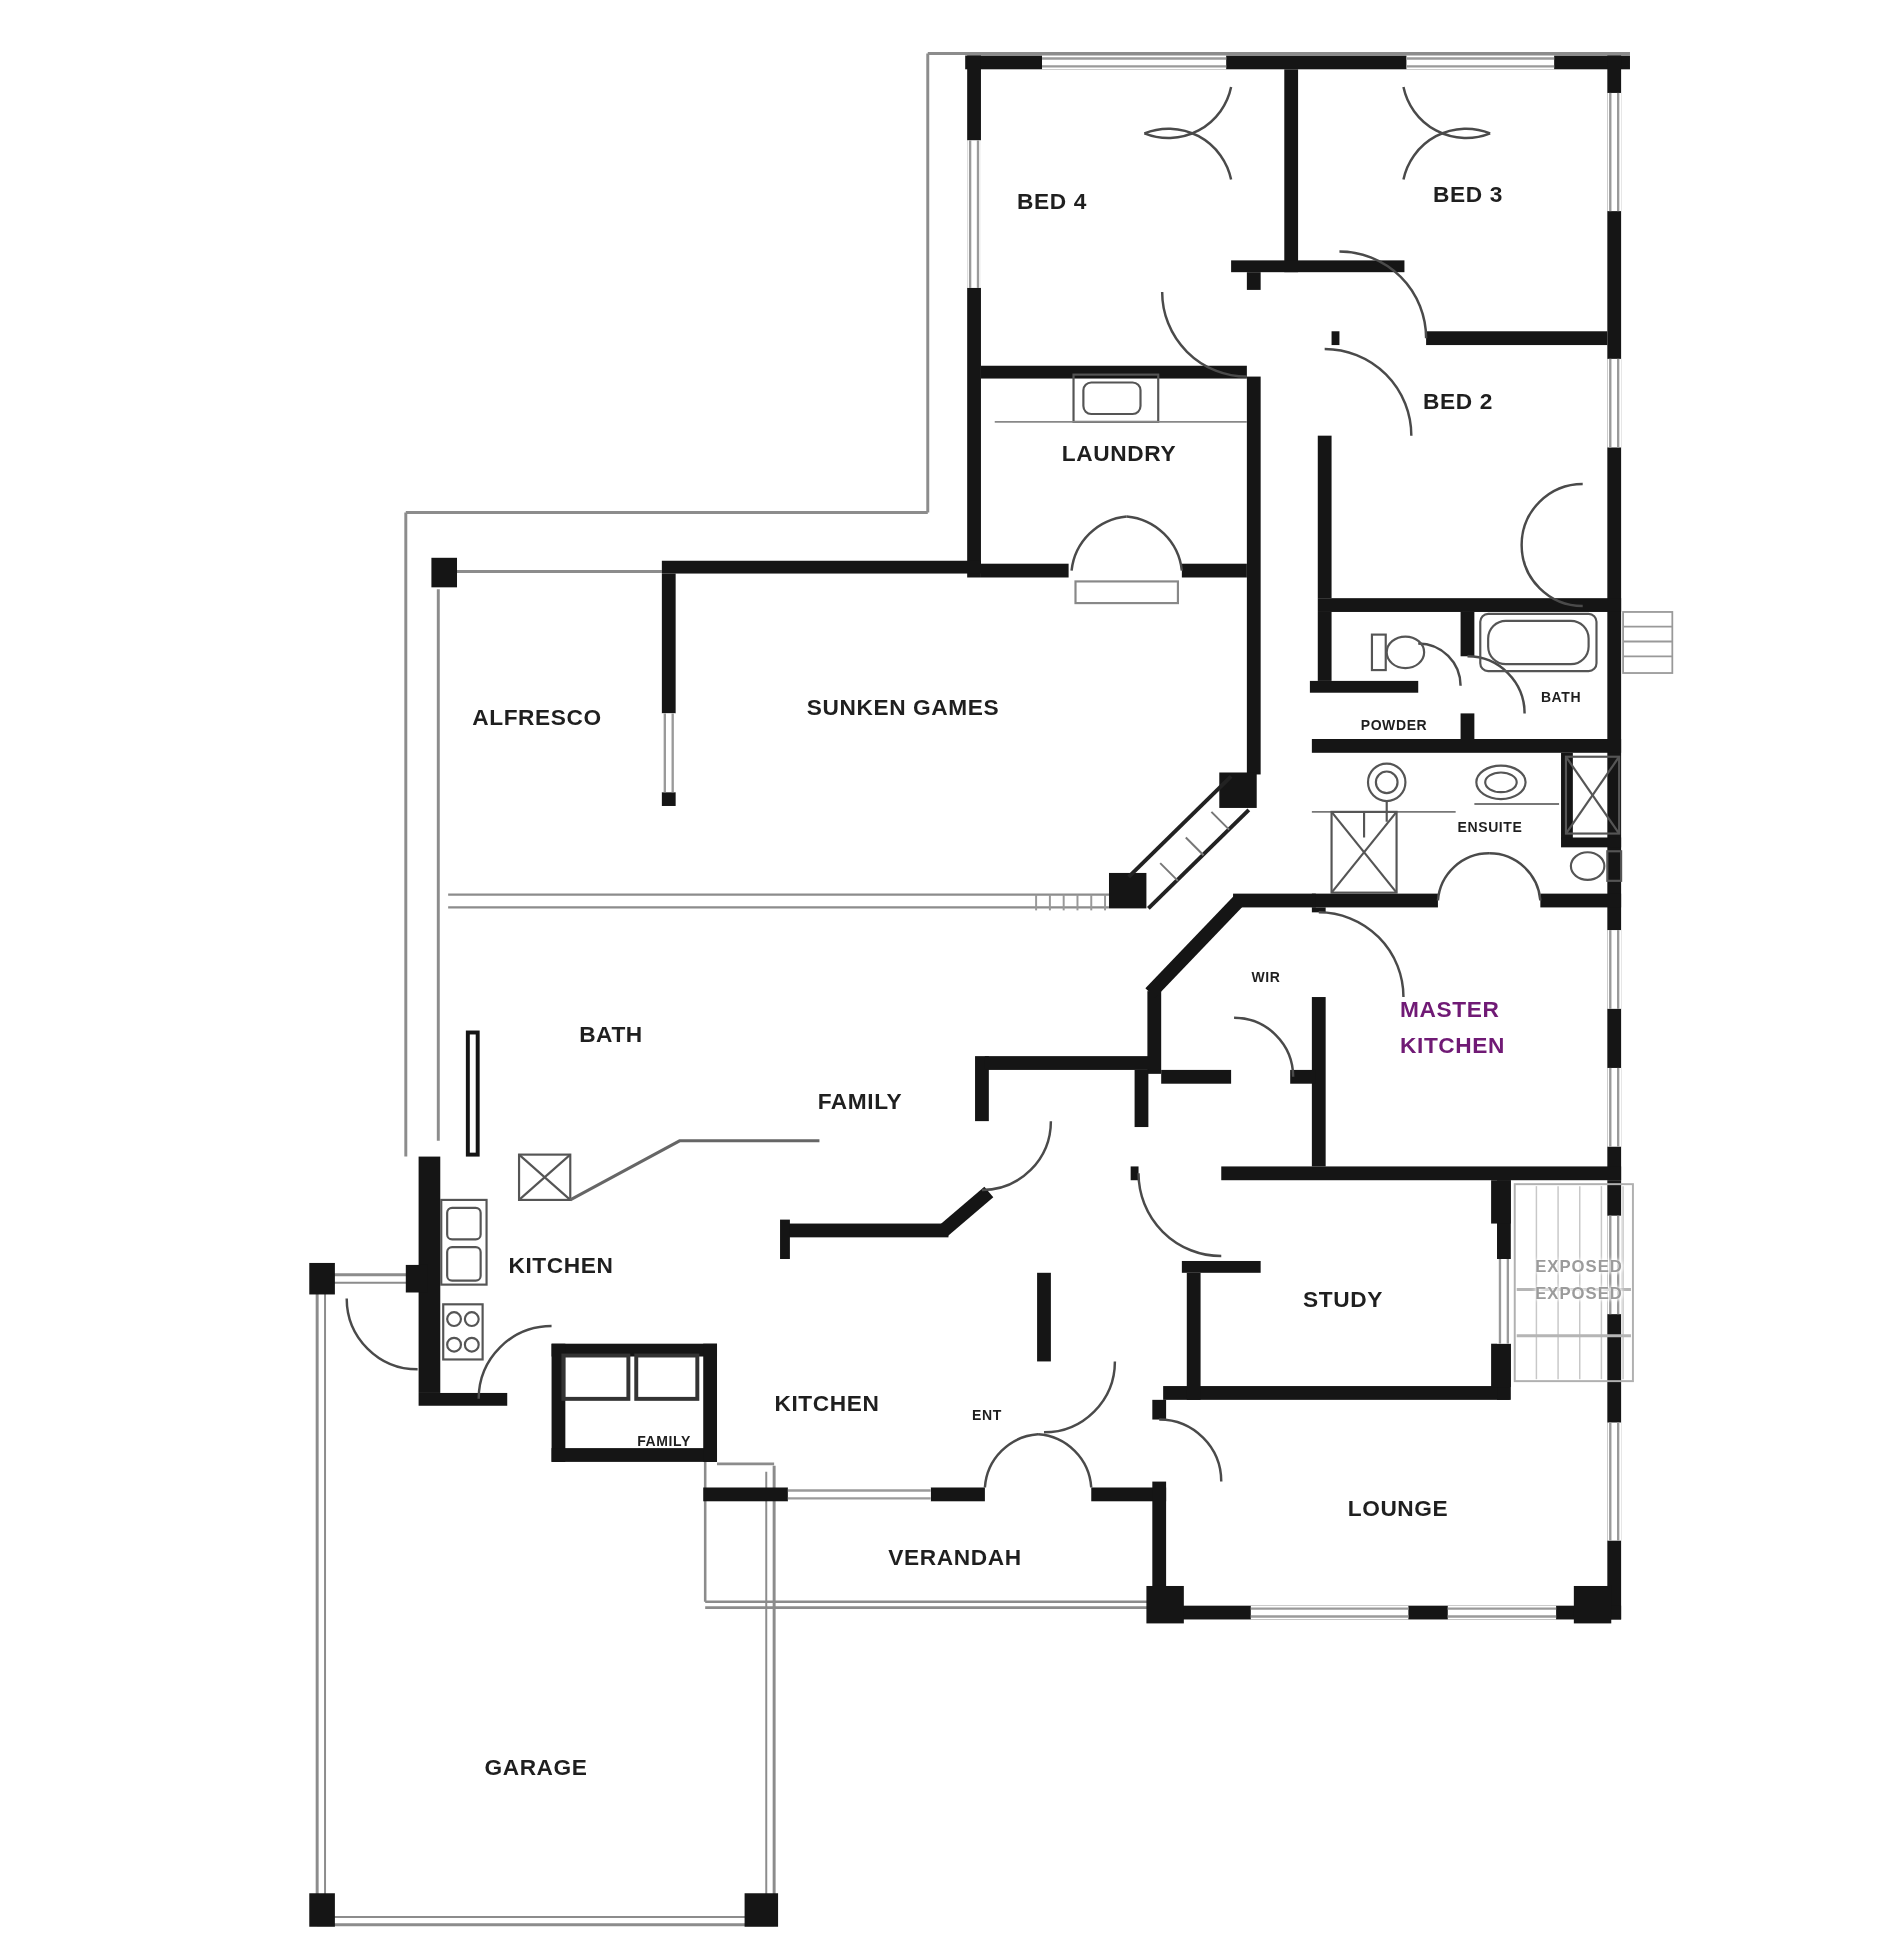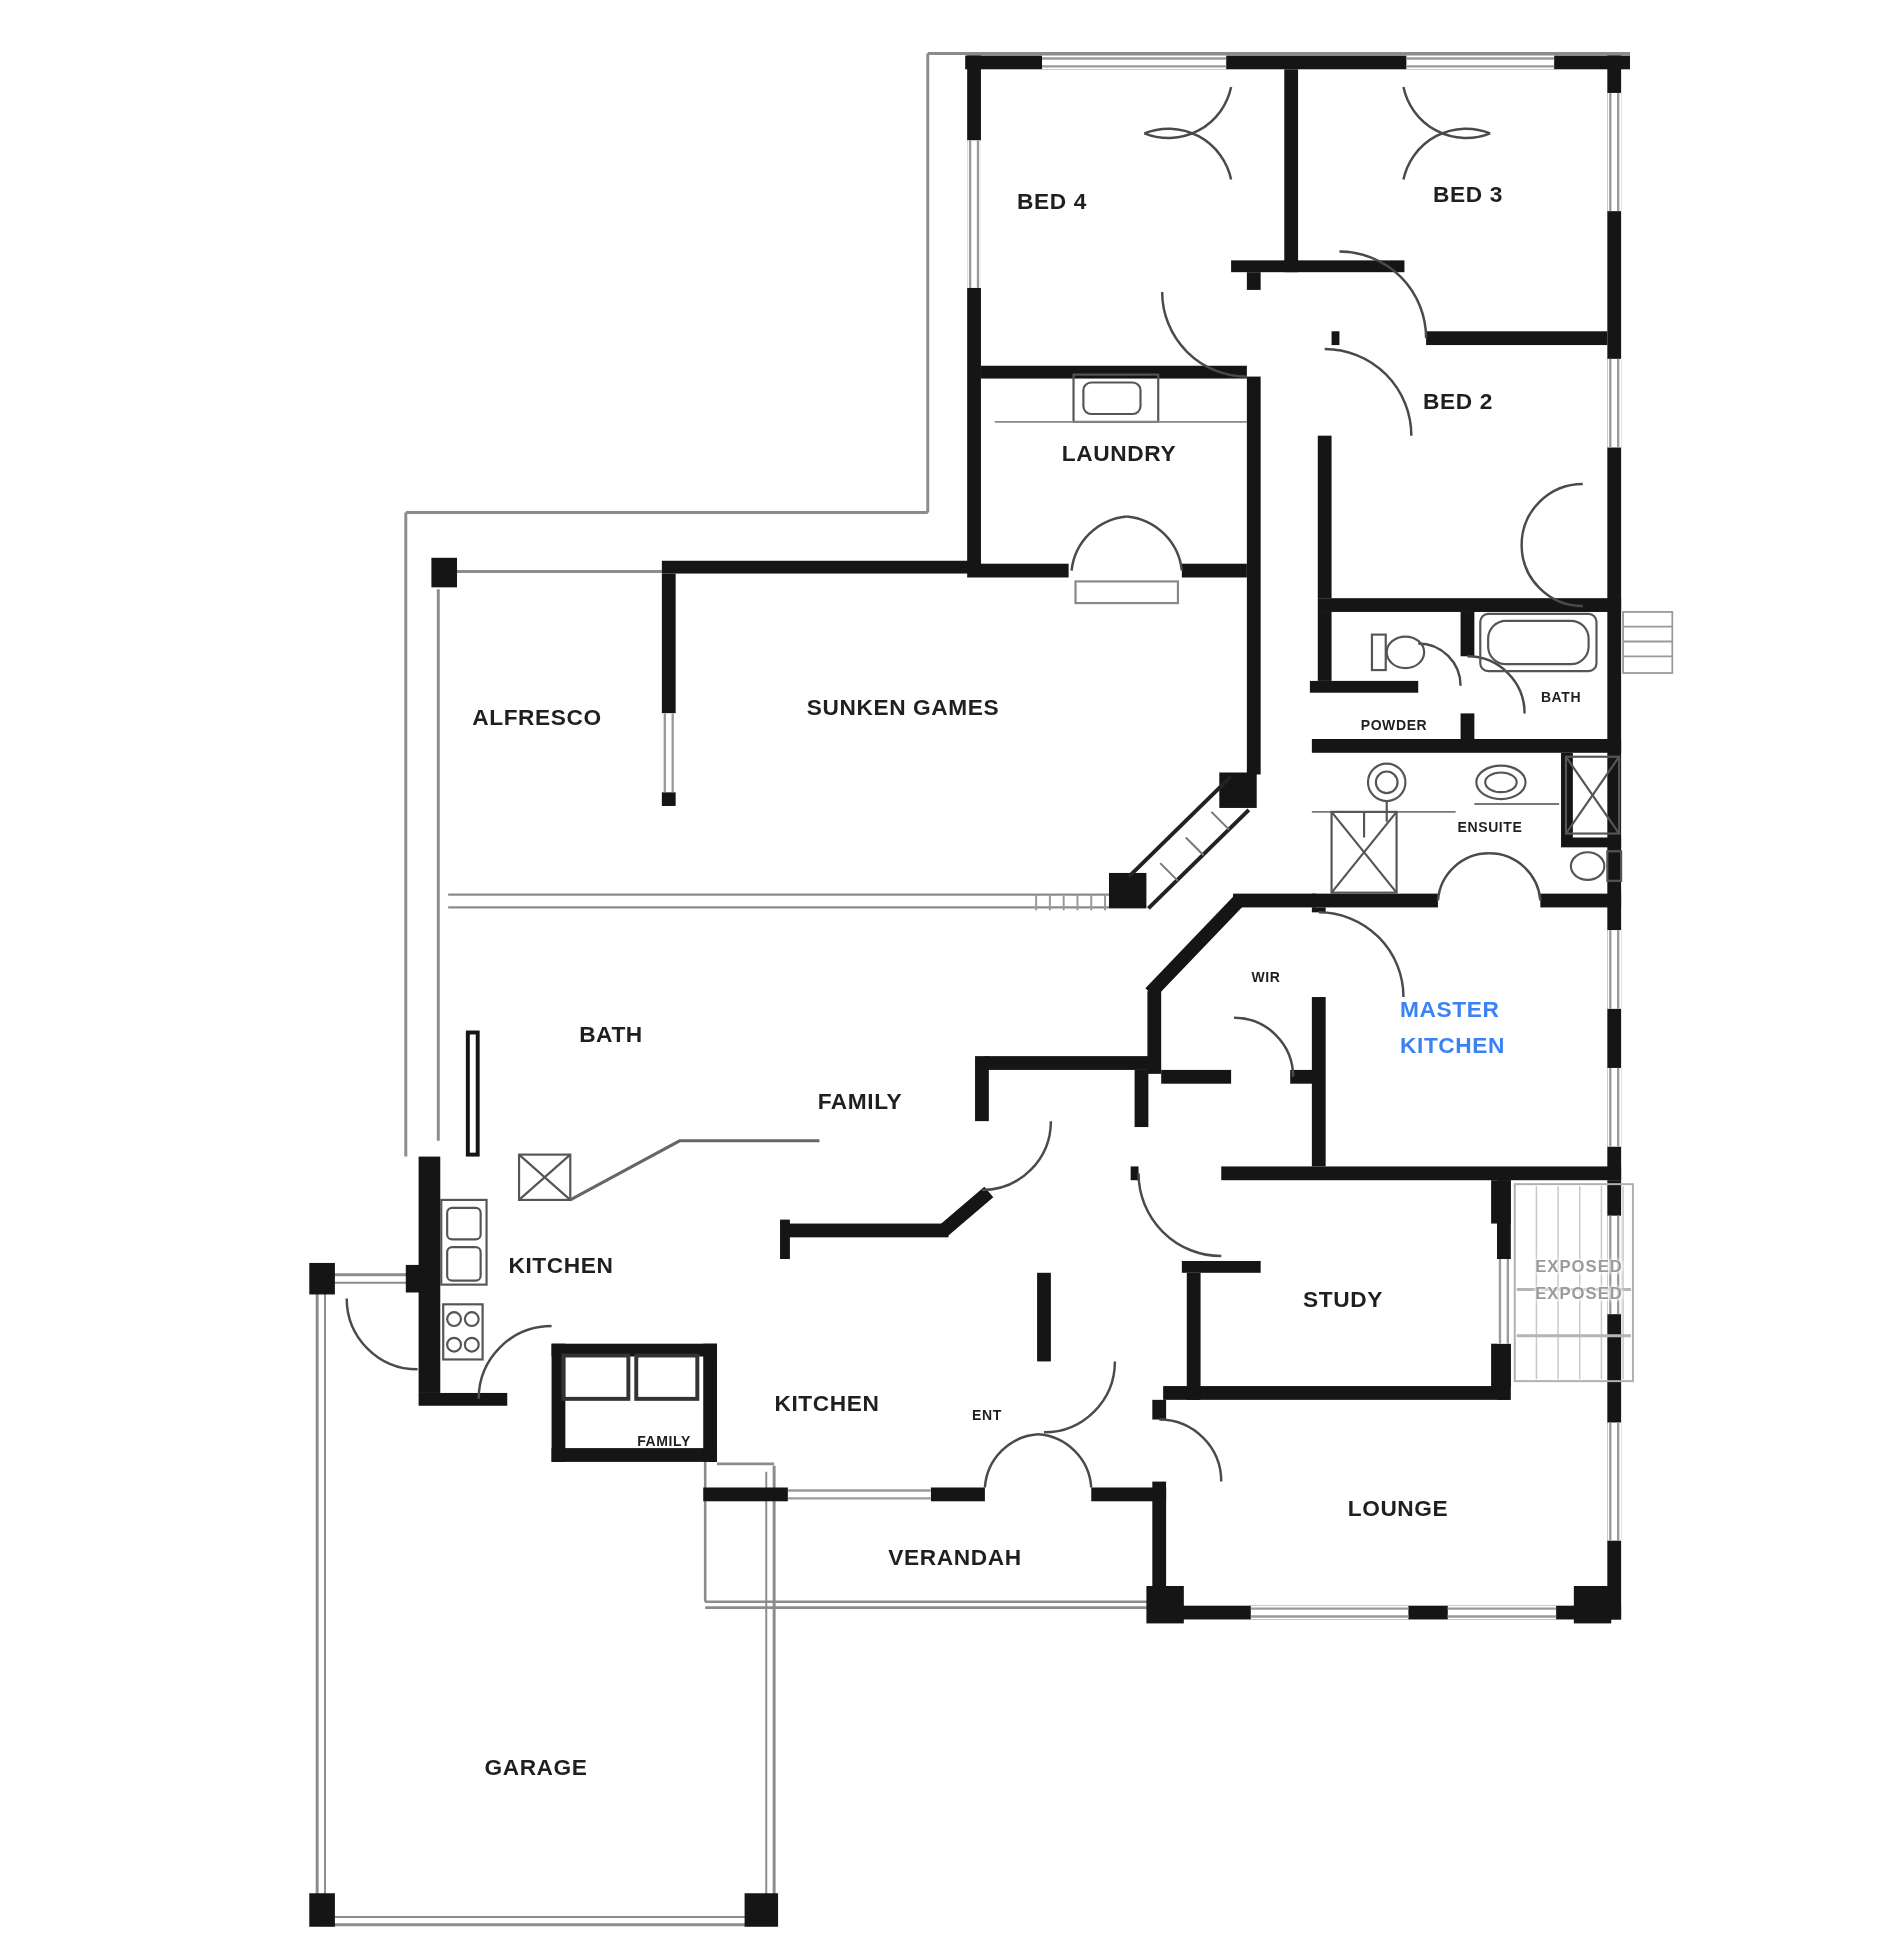--- a/index.html
+++ b/index.html
@@ -3,21 +3,21 @@
 <meta charset="utf-8">
 <style>
   html,body{margin:0;padding:0;background:#ffffff;}
   #canvas{position:relative;width:1891px;height:1951px;background:#ffffff;overflow:hidden;
           font-family:"Liberation Sans",sans-serif;margin-top:24px;}
   #plan-svg{position:absolute;left:0;top:0;}
   .lbl{position:absolute;transform:translate(-50%,-50%);
        font:700 22.7px "Liberation Sans",sans-serif;color:#1f1f1f;
        letter-spacing:0.6px;white-space:nowrap;}
   .lbl.sm{font-size:14px;}
-  .block{position:absolute;font:700 22.7px "Liberation Sans",sans-serif;color:#3b82f6;
+  .block{position:absolute;font:700 22.7px "Liberation Sans",sans-serif;color:#701a75;
          letter-spacing:0.6px;line-height:36px;white-space:nowrap;}
   .muted{position:absolute;transform:translate(-50%,-50%);text-align:center;
          font:700 16.7px "Liberation Sans",sans-serif;color:#9b9b9b;letter-spacing:1px;
          line-height:26.6px;text-shadow:0 0 5.9px #fff,0 0 3.9px #fff,1px 1px 3px #fff;}
 </style>
 </head>
 <body>
 
 <div id="canvas">
 

